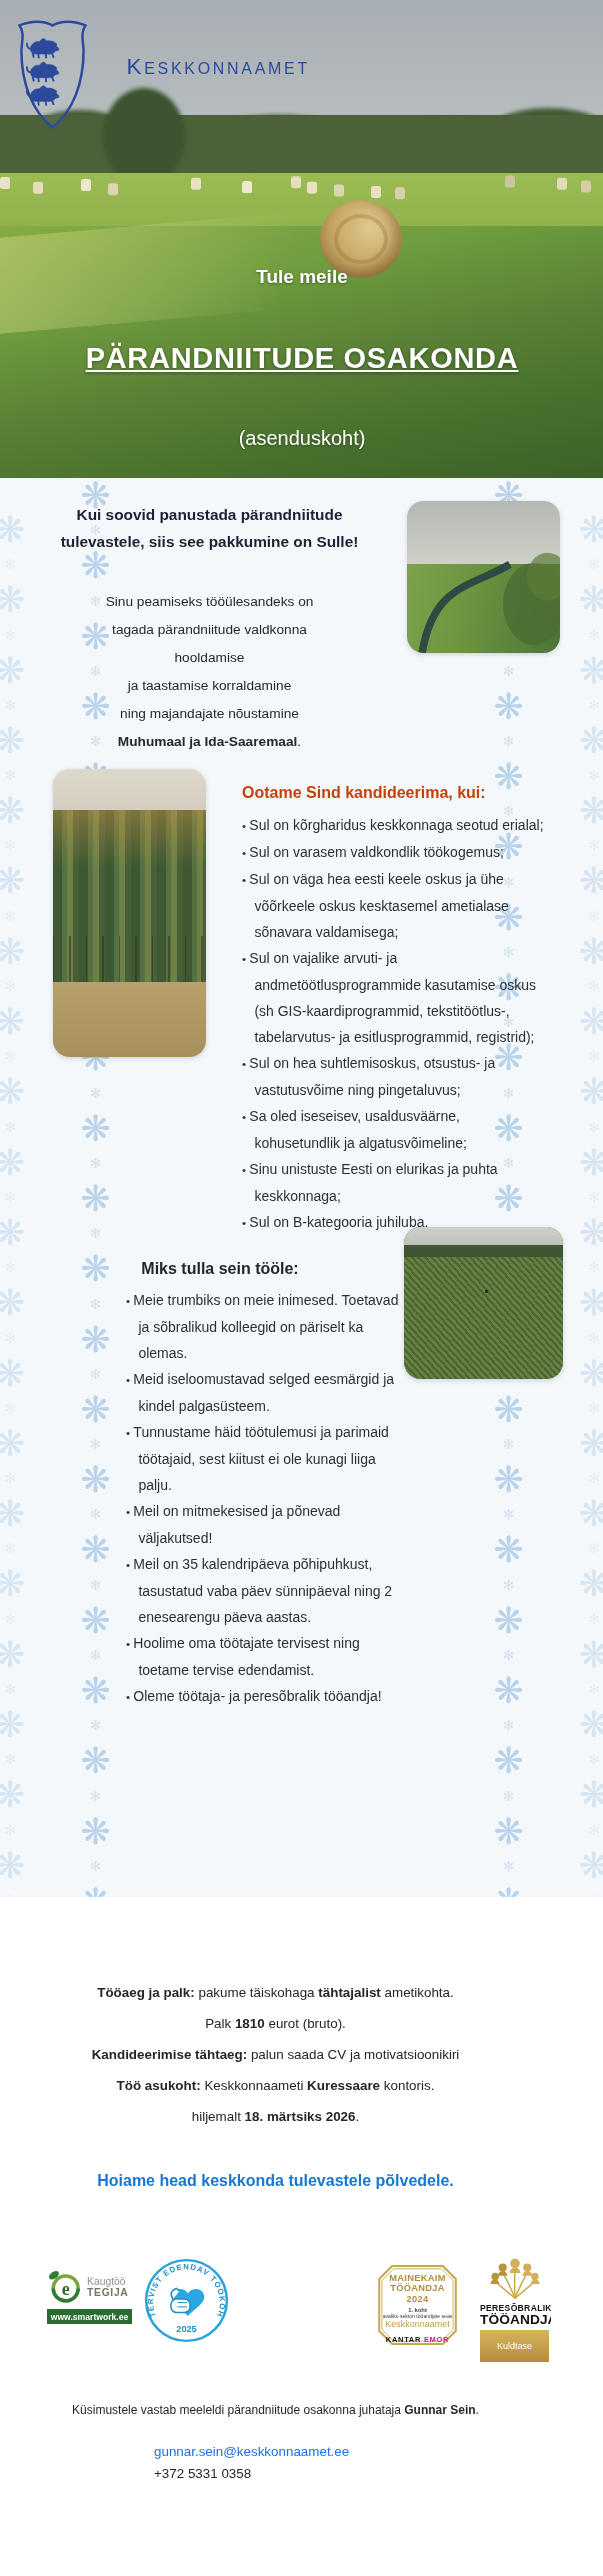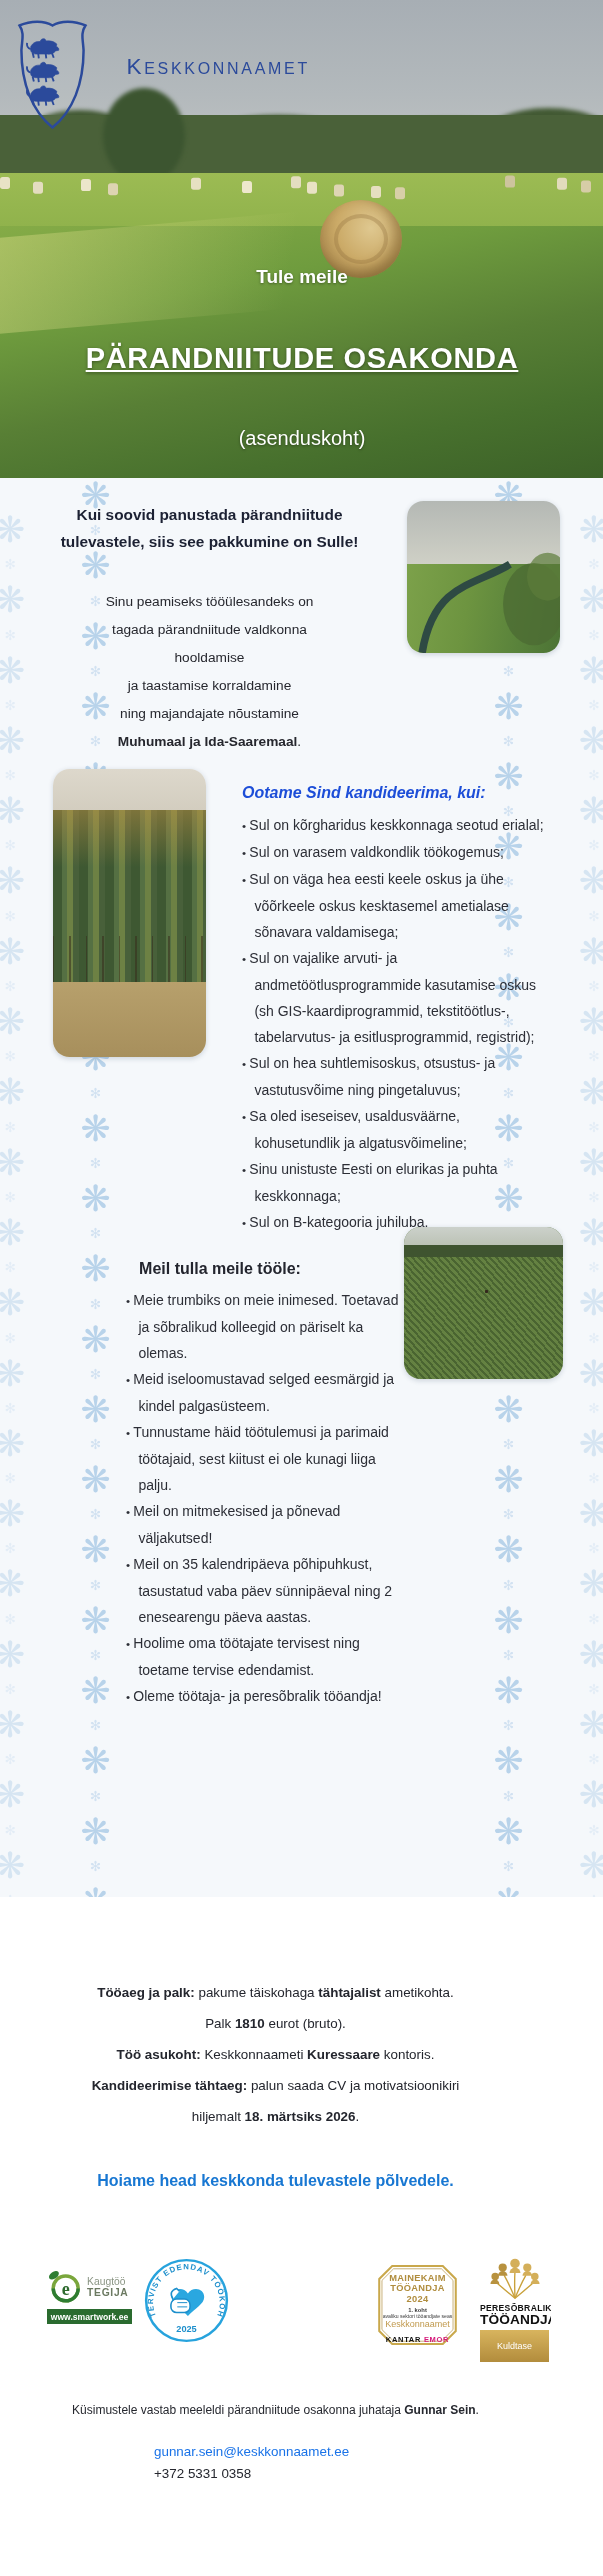--- a/index.html
+++ b/index.html
@@ -76,21 +76,21 @@
   .forest-sky { position:absolute; left:0; top:0; width:100%; height:20%; background:linear-gradient(#ddd8cc,#cfc9ba); }
   .forest-trees { position:absolute; left:0; top:14%; width:100%; height:62%;
       background:repeating-linear-gradient(90deg,#3e5832 0 9px,#557043 9px 14.4px,#6d8144 14.4px 20px,#48603a 20px 26px); }
   .forest-glow { position:absolute; left:0; top:14%; width:100%; height:20%;
       background:linear-gradient(rgba(201,150,70,.45), rgba(201,150,70,0)); }
   .forest-grass { position:absolute; left:0; top:74%; width:100%; height:26%;
       background:linear-gradient(#b7a06c,#a78f5c); }
   .forest-trunks { position:absolute; left:0; top:58%; width:100%; height:24%;
       background:repeating-linear-gradient(90deg, rgba(55,45,28,.55) 0 1.4px, transparent 1.4px 16.5px); }
   .req-col { margin-left:36px; width:302px; padding-top:15px; }
-  .list-heading { font-size:16px; font-weight:700; color:#1d4ed8;font-style:italic; }
+  .list-heading { font-size:16px; font-weight:700; color:#c2410c; }
   ul.bullets { list-style:none; margin-top:9.6px; }
   ul.bullets li { font-size:14px; line-height:26px; color:#2c2e36; padding-left:12.4px; text-indent:-12.4px; }
   ul.bullets li::before { content:"•\00a0"; font-size:11.7px; }
 
   
   .section-benefits { position:relative; padding-top:24px; z-index:1; }
   .benefits-heading { width:302px; margin-left:69px; text-align:center; font-size:16px; font-weight:700; color:#23252e; }
   .benefits-list { margin:8.2px 0 0 126px; width:276px; }
   .cattle-photo { position:absolute; right:41px; top:-9px; width:159px; height:152px; }
   .cattle-field { position:absolute; inset:0; background:#5d7a3e; }
@@ -404,40 +404,40 @@
     </div>
 
     <div class="section-benefits">
       <div class="photo-card cattle-photo">
         <div class="cattle-field"></div>
         <div class="cattle-texture"></div>
         <div class="cattle-sky"></div>
         <div class="cattle-treeline"></div>
         <div class="cattle-dots"></div>
       </div>
-      <div class="benefits-heading">Meil tulla meile tööle:</div>
+      <div class="benefits-heading">Miks tulla sein tööle:</div>
       <ul class="bullets benefits-list">
         <li>Meie trumbiks on meie inimesed. Toetavad ja sõbralikud kolleegid on päriselt ka olemas.</li>
         <li>Meid iseloomustavad selged eesmärgid ja kindel palgasüsteem.</li>
         <li>Tunnustame häid töötulemusi ja parimaid töötajaid, sest kiitust ei ole kunagi liiga palju.</li>
         <li>Meil on mitmekesised ja põnevad väljakutsed!</li>
         <li>Meil on 35 kalendripäeva põhipuhkust, tasustatud vaba päev sünnipäeval ning 2 enesearengu päeva aastas.</li>
         <li>Hoolime oma töötajate tervisest ning toetame tervise edendamist.</li>
         <li>Oleme töötaja- ja peresõbralik tööandja!</li>
       </ul>
     </div>
   </div>
 
   <div class="white-area">
 
     <div class="terms">
       <div><b>Tööaeg ja palk:</b><span> pakume täiskohaga </span><b>tähtajalist</b><span> ametikohta.</span></div>
       <div><span>Palk </span><b>1810</b><span> eurot (bruto).</span></div>
+      <div><b>Kandideerimise tähtaeg:</b><span> palun saada CV ja motivatsioonikiri</span></div>
       <div><b>Töö asukoht:</b><span> Keskkonnaameti </span><b>Kuressaare</b><span> kontoris.</span></div>
-      <div><b>Kandideerimise tähtaeg:</b><span> palun saada CV ja motivatsioonikiri</span></div>
       <div><span>hiljemalt </span><b>18. märtsiks 2026</b><span>.</span></div>
     </div>
 
     <div class="tagline">Hoiame head keskkonda tulevastele põlvedele.</div>
 
     <div class="badges-row">
 
       <div class="badge badge-smartwork">
         <div class="sw-top">
           <svg width="36" height="36" viewBox="0 0 52 52">

